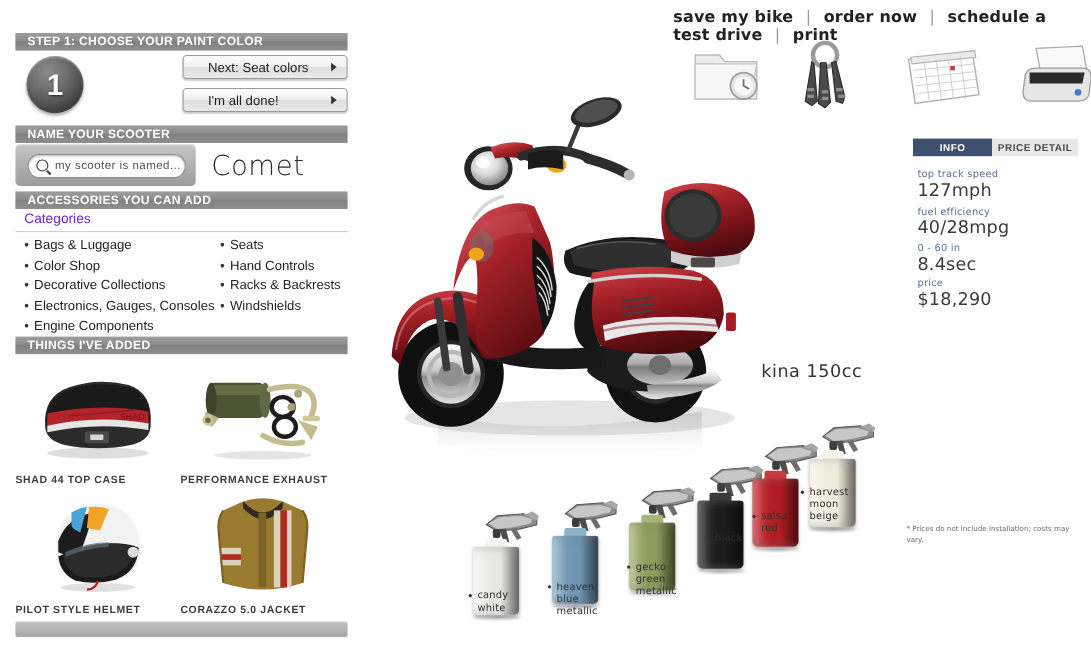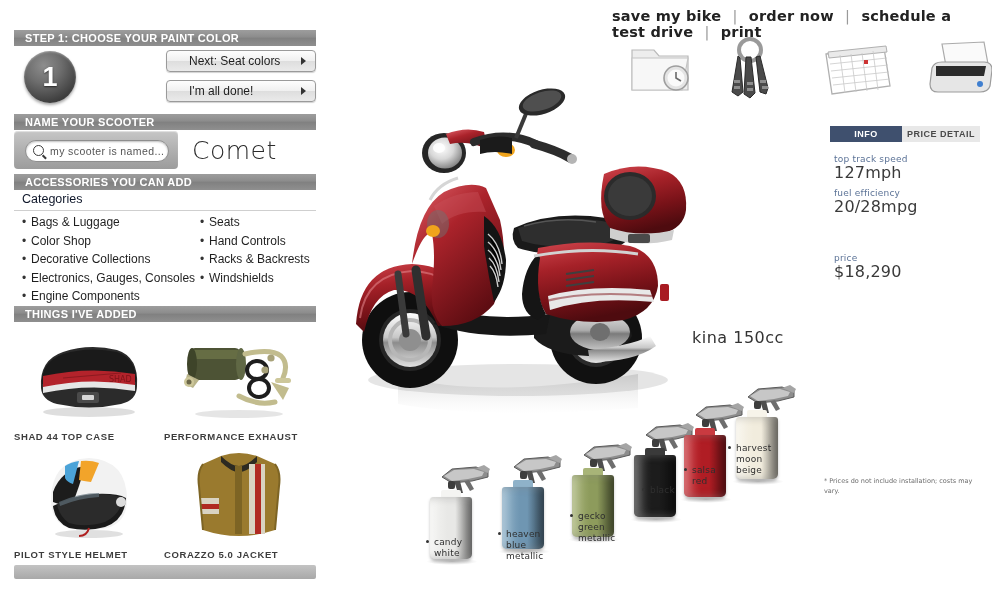--- a/index.html
+++ b/index.html
@@ -63,21 +63,21 @@
   }
   .search-pill .mag{position:absolute;left:7px;top:4px;width:9px;height:9px;border:1.6px solid #3a3a3a;border-radius:50%;}
   .search-pill .mag:after{content:"";position:absolute;right:-4px;bottom:-3px;width:5px;height:1.6px;background:#3a3a3a;transform:rotate(45deg);}
   .search-pill .ph{position:absolute;left:24px;top:3px;font-size:10.5px;color:#555;letter-spacing:.4px;line-height:14px;}
   .scooter-name{
     position:absolute;left:178px;top:2px;width:124px;height:38px;
     font-size:25px;color:#2b2b2b;line-height:36px;letter-spacing:.5px;
     font-family:"DejaVu Sans", sans-serif;font-weight:300;
   }
 
-  .cat-label{position:absolute;left:22px;top:192px;font-size:12.5px;color:#0f172a;}
+  .cat-label{position:absolute;left:22px;top:192px;font-size:12.5px;color:#6d28d9;}
   .cat-rule{position:absolute;left:14px;top:210px;width:302px;height:1px;background:#cfcfcf;}
   .cat-col{position:absolute;top:213px;font-size:12px;color:#1f1f1f;line-height:18px;}
   #cat-col-a{left:22px;width:180px;}
   #cat-col-b{left:200px;width:120px;}
   .cat-col li{list-style:none;margin:0 0 0.5px 0;padding:0;}
   .cat-col ul{margin:0;padding:0;}
   .cat-col .b{display:inline-block;width:9px;color:#333;}
 
   .added-grid{position:absolute;left:14px;top:324px;width:302px;height:240px;}
   .added-item{position:absolute;width:150px;height:118px;text-align:left;}
@@ -557,21 +557,25 @@
     <div class="tabs">
       <div class="tab active">INFO</div>
       <div class="tab idle">PRICE DETAIL</div>
     </div>
     <div class="spec" id="spec-0">
       <div class="lab">top track speed</div>
       <div class="val">127mph</div>
     </div>
     <div class="spec" id="spec-1">
       <div class="lab">fuel efficiency</div>
-      <div class="val">20/28mpg</div>
+      <div class="val">40/28mpg</div>
+    </div>
+    <div class="spec" id="spec-2">
+      <div class="lab">0 - 60 in</div>
+      <div class="val">8.4sec</div>
     </div>
     <div class="spec" id="spec-3">
       <div class="lab">price</div>
       <div class="val">$18,290</div>
     </div>
   </div>
 
   <div class="disclaimer">* Prices do not include installation; costs may vary.</div>
 
 </div>

